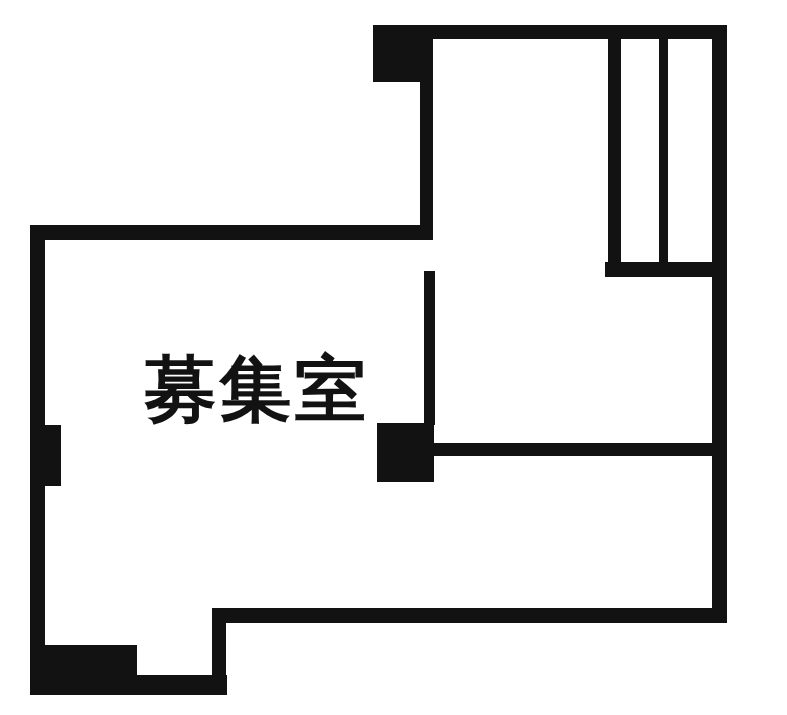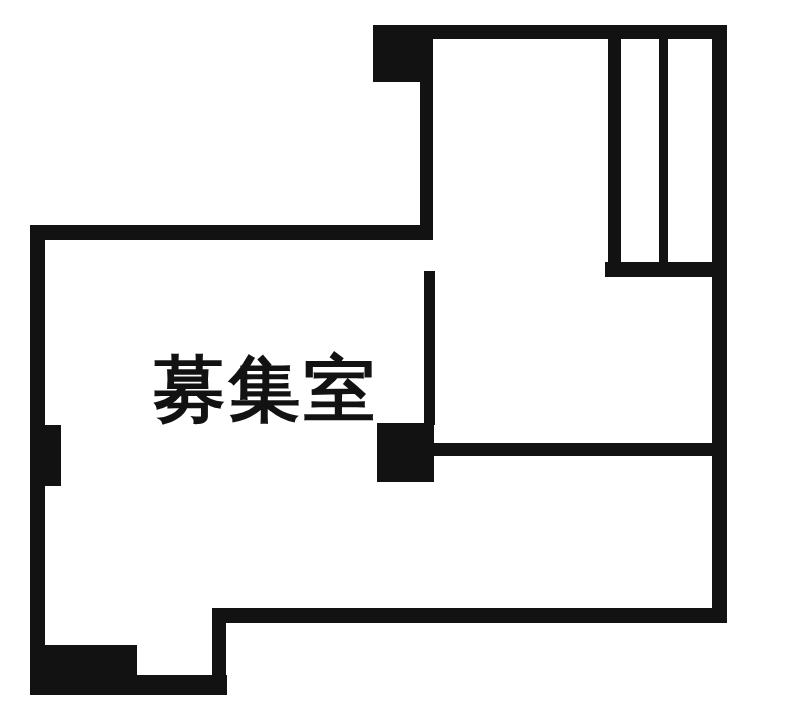--- a/index.html
+++ b/index.html
@@ -13,21 +13,21 @@
     height: 715px;
     background: var(--bg, #ffffff);
     overflow: hidden;
   }
   .wall {
     position: absolute;
     background: var(--wall, #121212);
   }
   .room-label {
     position: absolute;
-    left: 150px;
+    left: 141px;
     top: 344px;
     width: 232px;
     height: 90px;
     display: flex;
     align-items: center;
     justify-content: center;
     font-family: "DejaVu Sans", sans-serif;
     font-weight: bold;
     font-size: 72px;
     letter-spacing: 3px;

